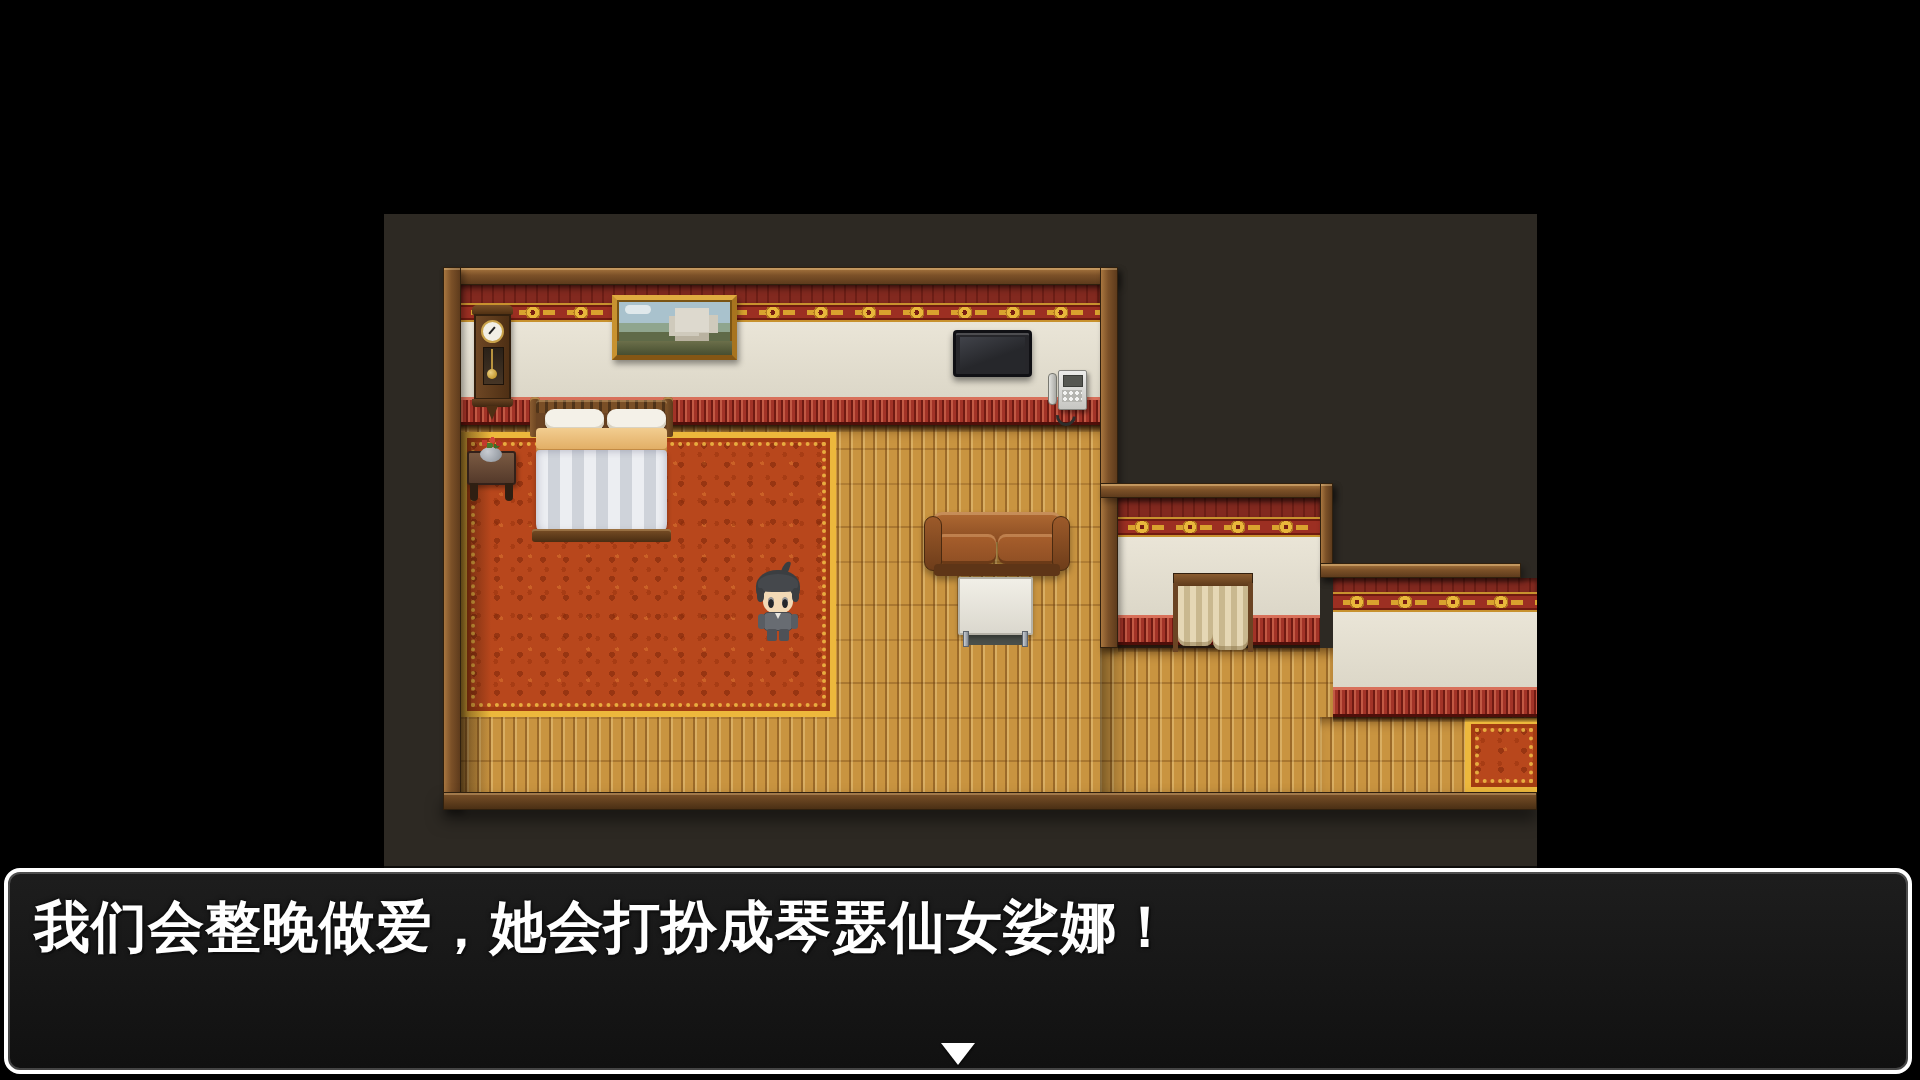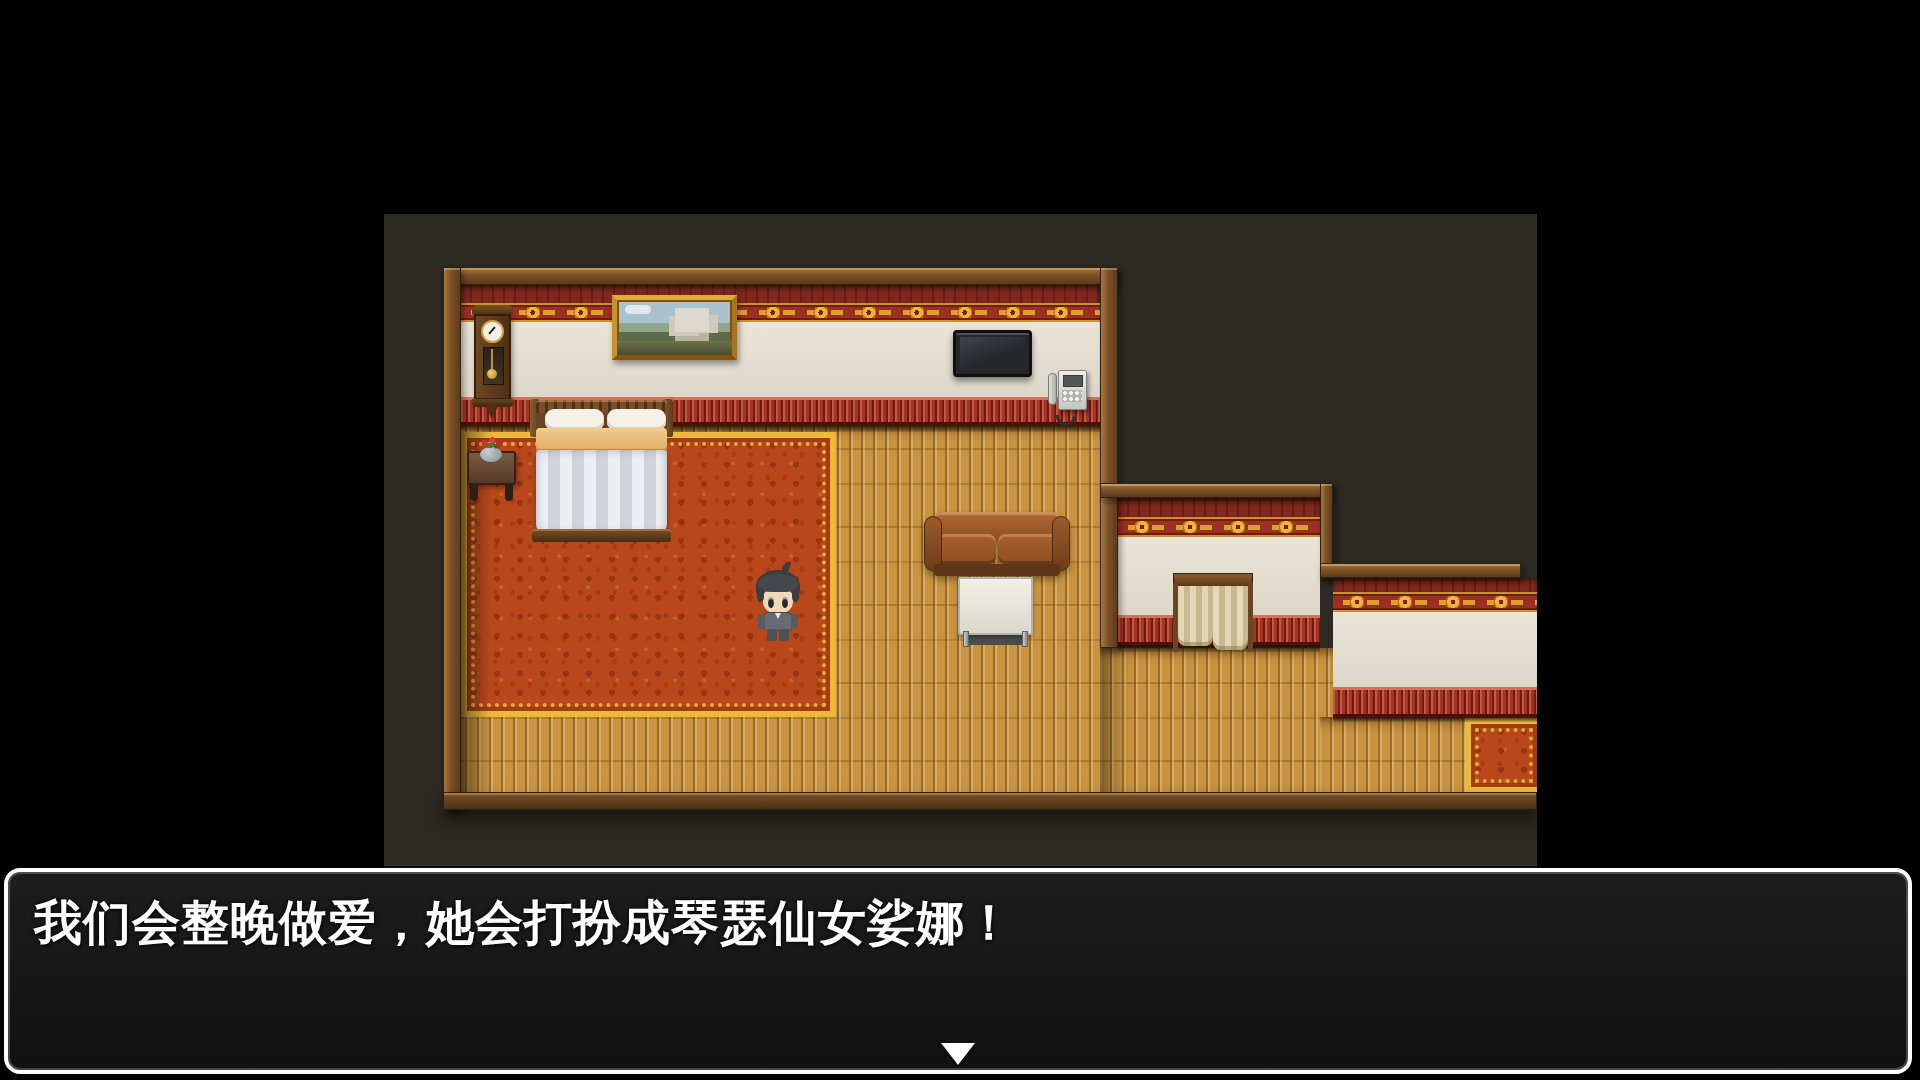--- a/index.html
+++ b/index.html
@@ -156,21 +156,21 @@
   #player .arm.l{left:3px;} #player .arm.r{left:36px;}
   #player .leg{position:absolute;top:63px;width:10px;height:12px;background:#4e5157;border-radius:2px;}
   #player .leg.l{left:12px;} #player .leg.r{left:24px;}
 
   
   #dialogue{left:4px;top:868px;width:1908px;height:206px;box-sizing:border-box;
     background:linear-gradient(180deg,rgba(30,30,30,.98),rgba(17,17,17,.98));
     border:4px solid var(--dialogue-border,#ffffff);border-radius:16px;
     box-shadow:inset 0 0 0 2px rgba(255,255,255,.22), 0 0 0 2px rgba(0,0,0,.7);}
   #dialogue-text{position:absolute;left:26px;top:20px;right:26px;
-    color:var(--dialogue-text,#fff);font-size:48px;font-weight:bold;letter-spacing:1px;line-height:1.25;
+    color:var(--dialogue-text,#fff);font-size:56px;font-weight:bold;letter-spacing:1px;line-height:1.25;
     text-shadow:2px 2px 0 rgba(15,15,15,.95), -1px -1px 0 rgba(15,15,15,.6), 0 0 5px rgba(0,0,0,.8);}
   #continue-arrow{position:absolute;left:calc(50% - 17px);bottom:5px;width:0;height:0;
     border-left:17px solid transparent;border-right:17px solid transparent;border-top:22px solid #fff;
     filter:drop-shadow(0 2px 1px rgba(0,0,0,.6));}
 </style>
 </head>
 <body>
 
 <div id="viewport" class="abs">
 

